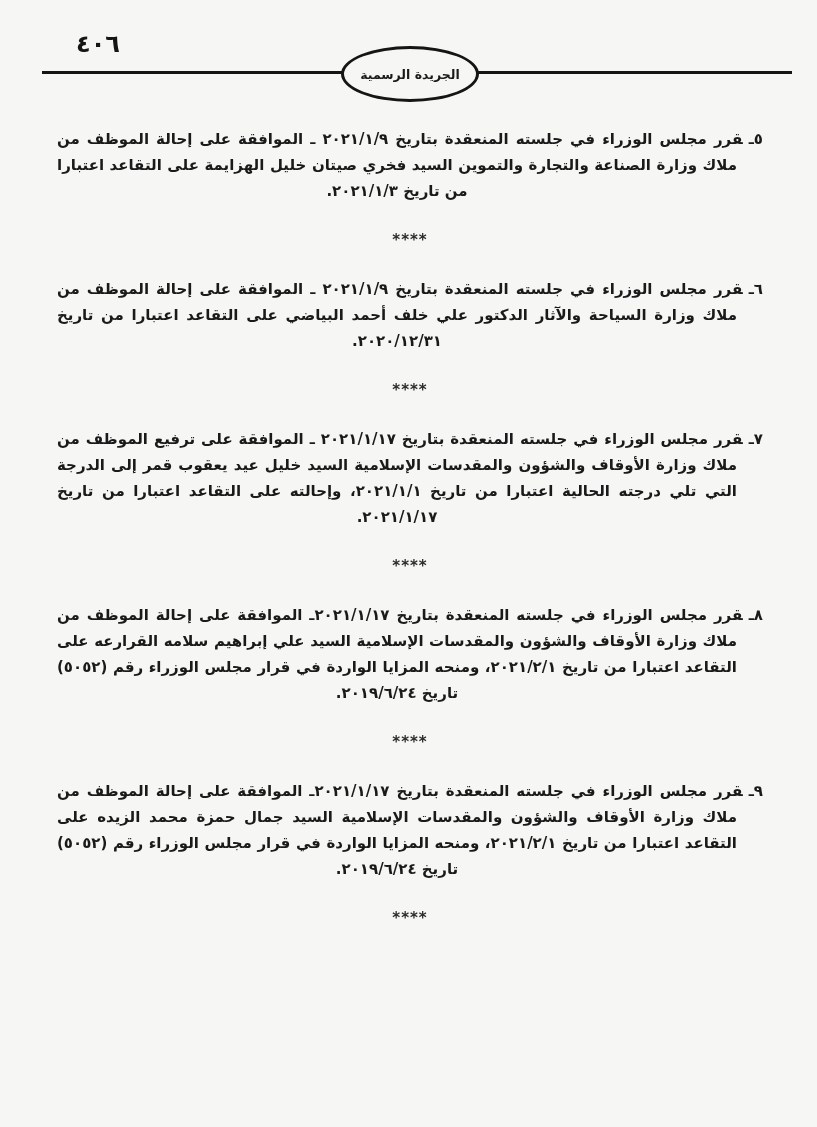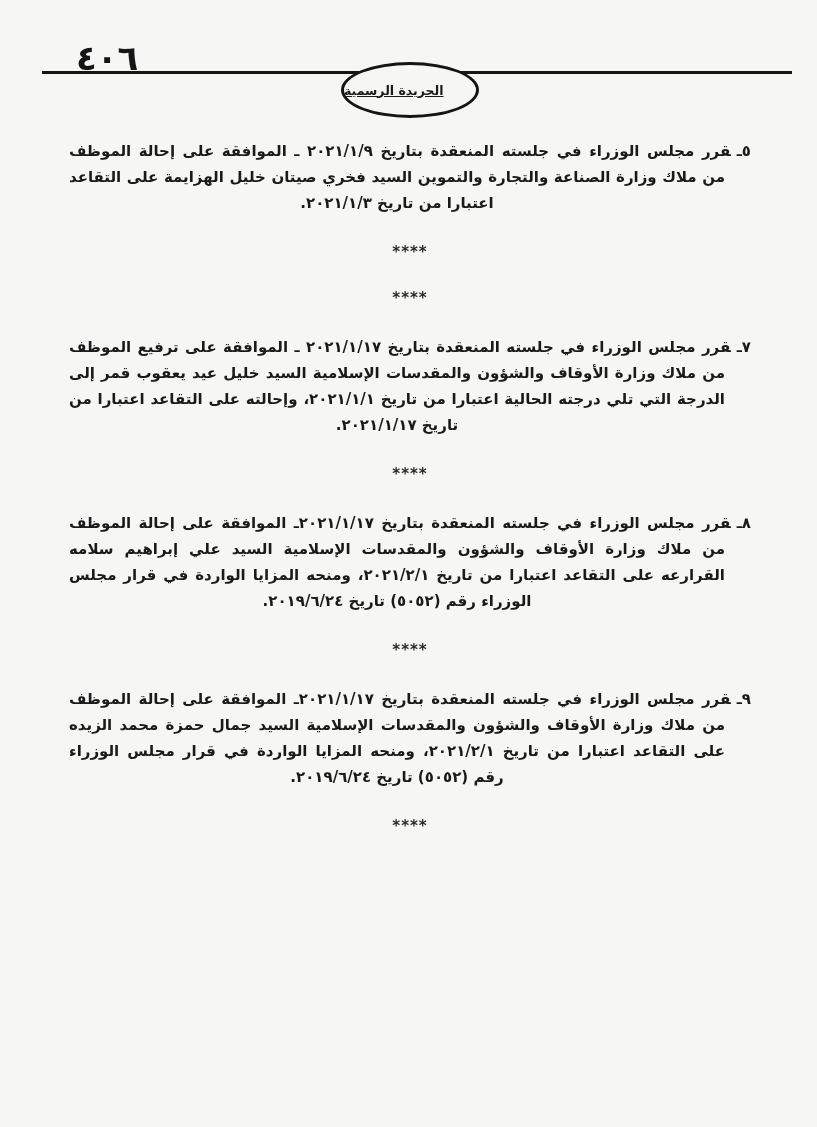--- a/index.html
+++ b/index.html
@@ -12,67 +12,66 @@
     height: 1127px;
     position: relative;
     overflow: hidden;
     background: #f6f6f4;
     font-family: "DejaVu Sans", sans-serif;
     color: #1a1a1a;
   }
   
   .page-number {
     position: absolute;
-    top: 38px;
+    top: 30px;
     left: 76px;
-    font-size: 34px;
+    font-size: 24px;
     font-weight: bold;
     color: #151515;
     direction: rtl;
   }
   .header-rule {
     position: absolute;
     top: 71px;
     left: 42px;
     width: 750px;
     height: 3px;
     background: #151515;
   }
   .title-ellipse {
     position: absolute;
-    top: 62px;
+    top: 46px;
     left: 341px;
     width: 138px;
     height: 56px;
     border: 3px solid #151515;
     border-radius: 50%;
     background: #f6f6f4;
     display: flex;
     align-items: center;
-    justify-content: flex-start;
+    justify-content: center;
     z-index: 2;
     box-sizing: border-box;
-    text-decoration: underline;
   }
   .title-ellipse .title-text {
     font-size: 12.5px;
     font-weight: bold;
     direction: rtl;
     white-space: nowrap;
   }
   
   .content {
     position: absolute;
     top: 126px;
     right: 54px;
     width: 706px;
     direction: rtl;
   }
   .decree {
-    margin: 12px;
+    margin: 0;
     font-size: 15px;
     font-weight: bold;
     line-height: 26px;
     text-align: justify;
     text-align-last: center;
     
     padding-right: 26px;
     text-indent: -26px;
     color: #1a1a1a;
   }
@@ -101,20 +100,21 @@
 
 <div class="title-ellipse">
   <span class="title-text">الجريدة الرسمية</span>
 </div>
 
 <div class="content">
   <p class="decree"><span class="num">٥ـ</span><span>قرر مجلس الوزراء في جلسته المنعقدة بتاريخ ٢٠٢١/١/٩ ـ الموافقة على إحالة الموظف من ملاك وزارة الصناعة والتجارة والتموين السيد فخري صيتان خليل الهزايمة على التقاعد اعتبارا من تاريخ ٢٠٢١/١/٣.</span></p>
 
   <div class="separator">****</div>
 
+  <p class="decree"><span class="num">٦ـ</span><span>قرر مجلس الوزراء في جلسته المنعقدة بتاريخ ٢٠٢١/١/٩ ـ الموافقة على إحالة الموظف من ملاك وزارة السياحة والآثار الدكتور علي خلف أحمد البياضي على التقاعد اعتبارا من تاريخ ٢٠٢٠/١٢/٣١.</span></p>
 
   <div class="separator">****</div>
 
   <p class="decree"><span class="num">٧ـ</span><span>قرر مجلس الوزراء في جلسته المنعقدة بتاريخ ٢٠٢١/١/١٧ ـ الموافقة على ترفيع الموظف من ملاك وزارة الأوقاف والشؤون والمقدسات الإسلامية السيد خليل عيد يعقوب قمر إلى الدرجة التي تلي درجته الحالية اعتبارا من تاريخ ٢٠٢١/١/١، وإحالته على التقاعد اعتبارا من تاريخ ٢٠٢١/١/١٧.</span></p>
 
   <div class="separator">****</div>
 
   <p class="decree"><span class="num">٨ـ</span><span>قرر مجلس الوزراء في جلسته المنعقدة بتاريخ ٢٠٢١/١/١٧ـ الموافقة على إحالة الموظف من ملاك وزارة الأوقاف والشؤون والمقدسات الإسلامية السيد علي إبراهيم سلامه القرارعه على التقاعد اعتبارا من تاريخ ٢٠٢١/٢/١، ومنحه المزايا الواردة في قرار مجلس الوزراء رقم (٥٠٥٢) تاريخ ٢٠١٩/٦/٢٤.</span></p>
 
   <div class="separator">****</div>

